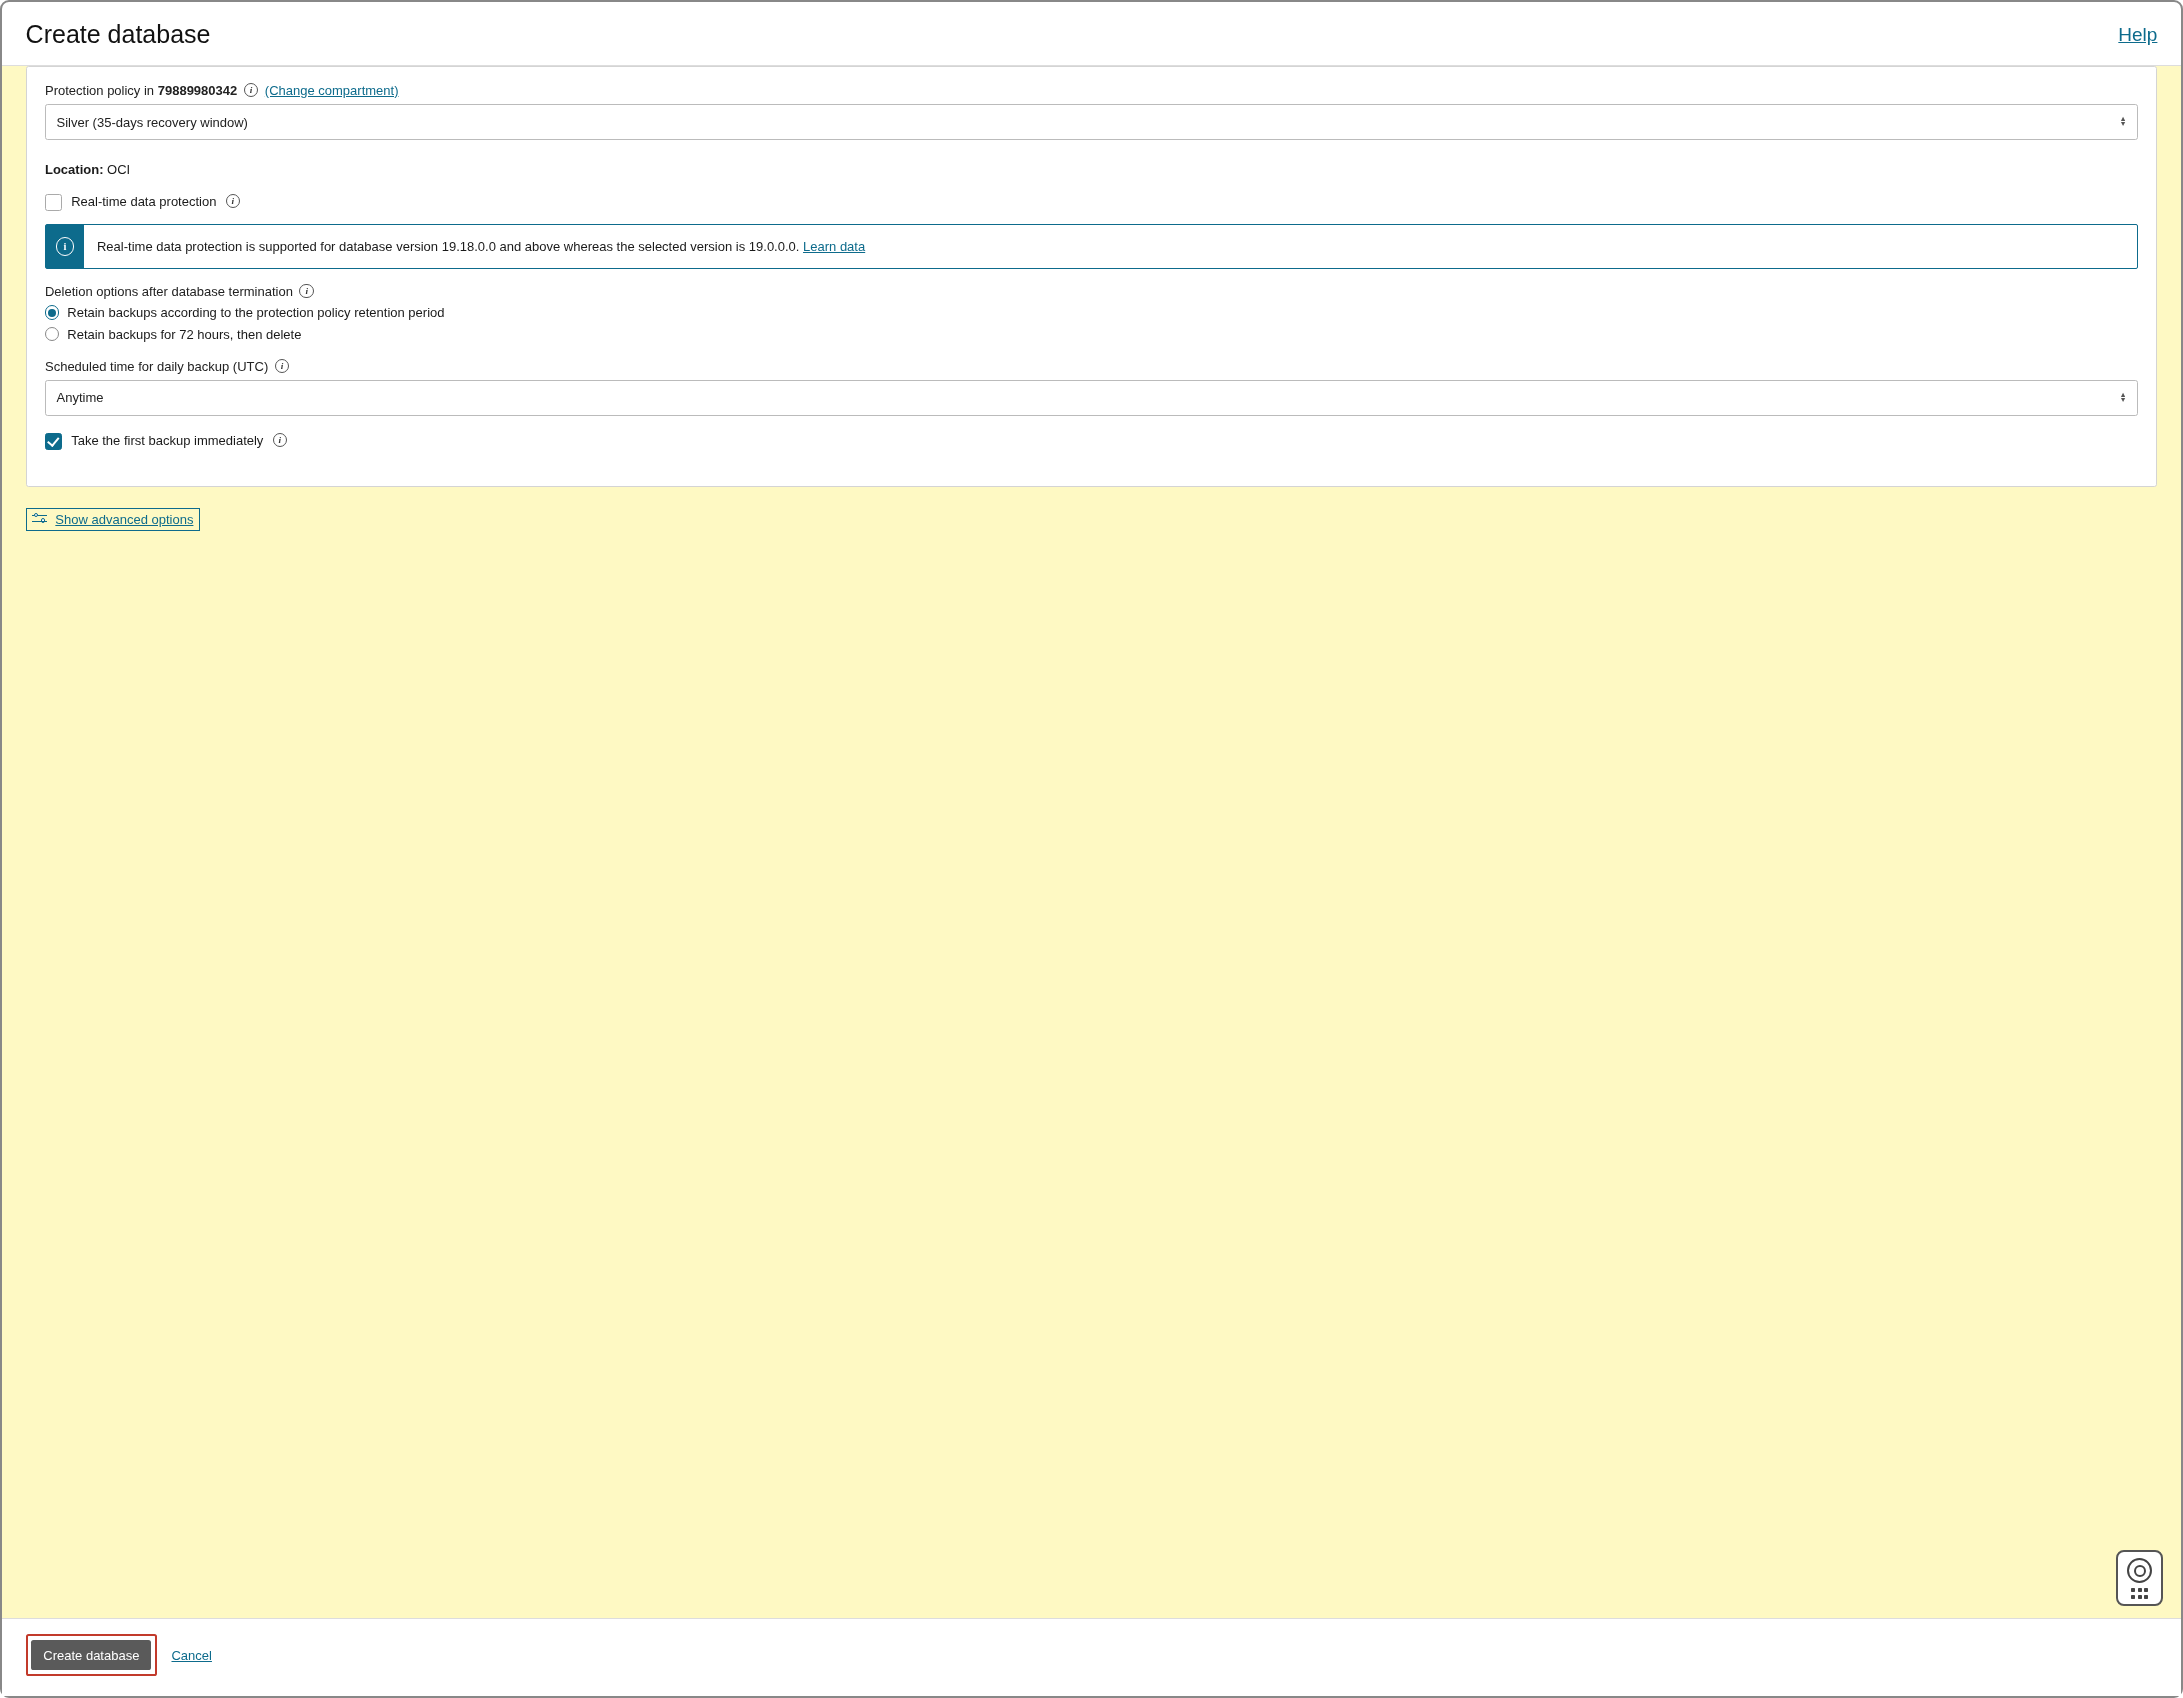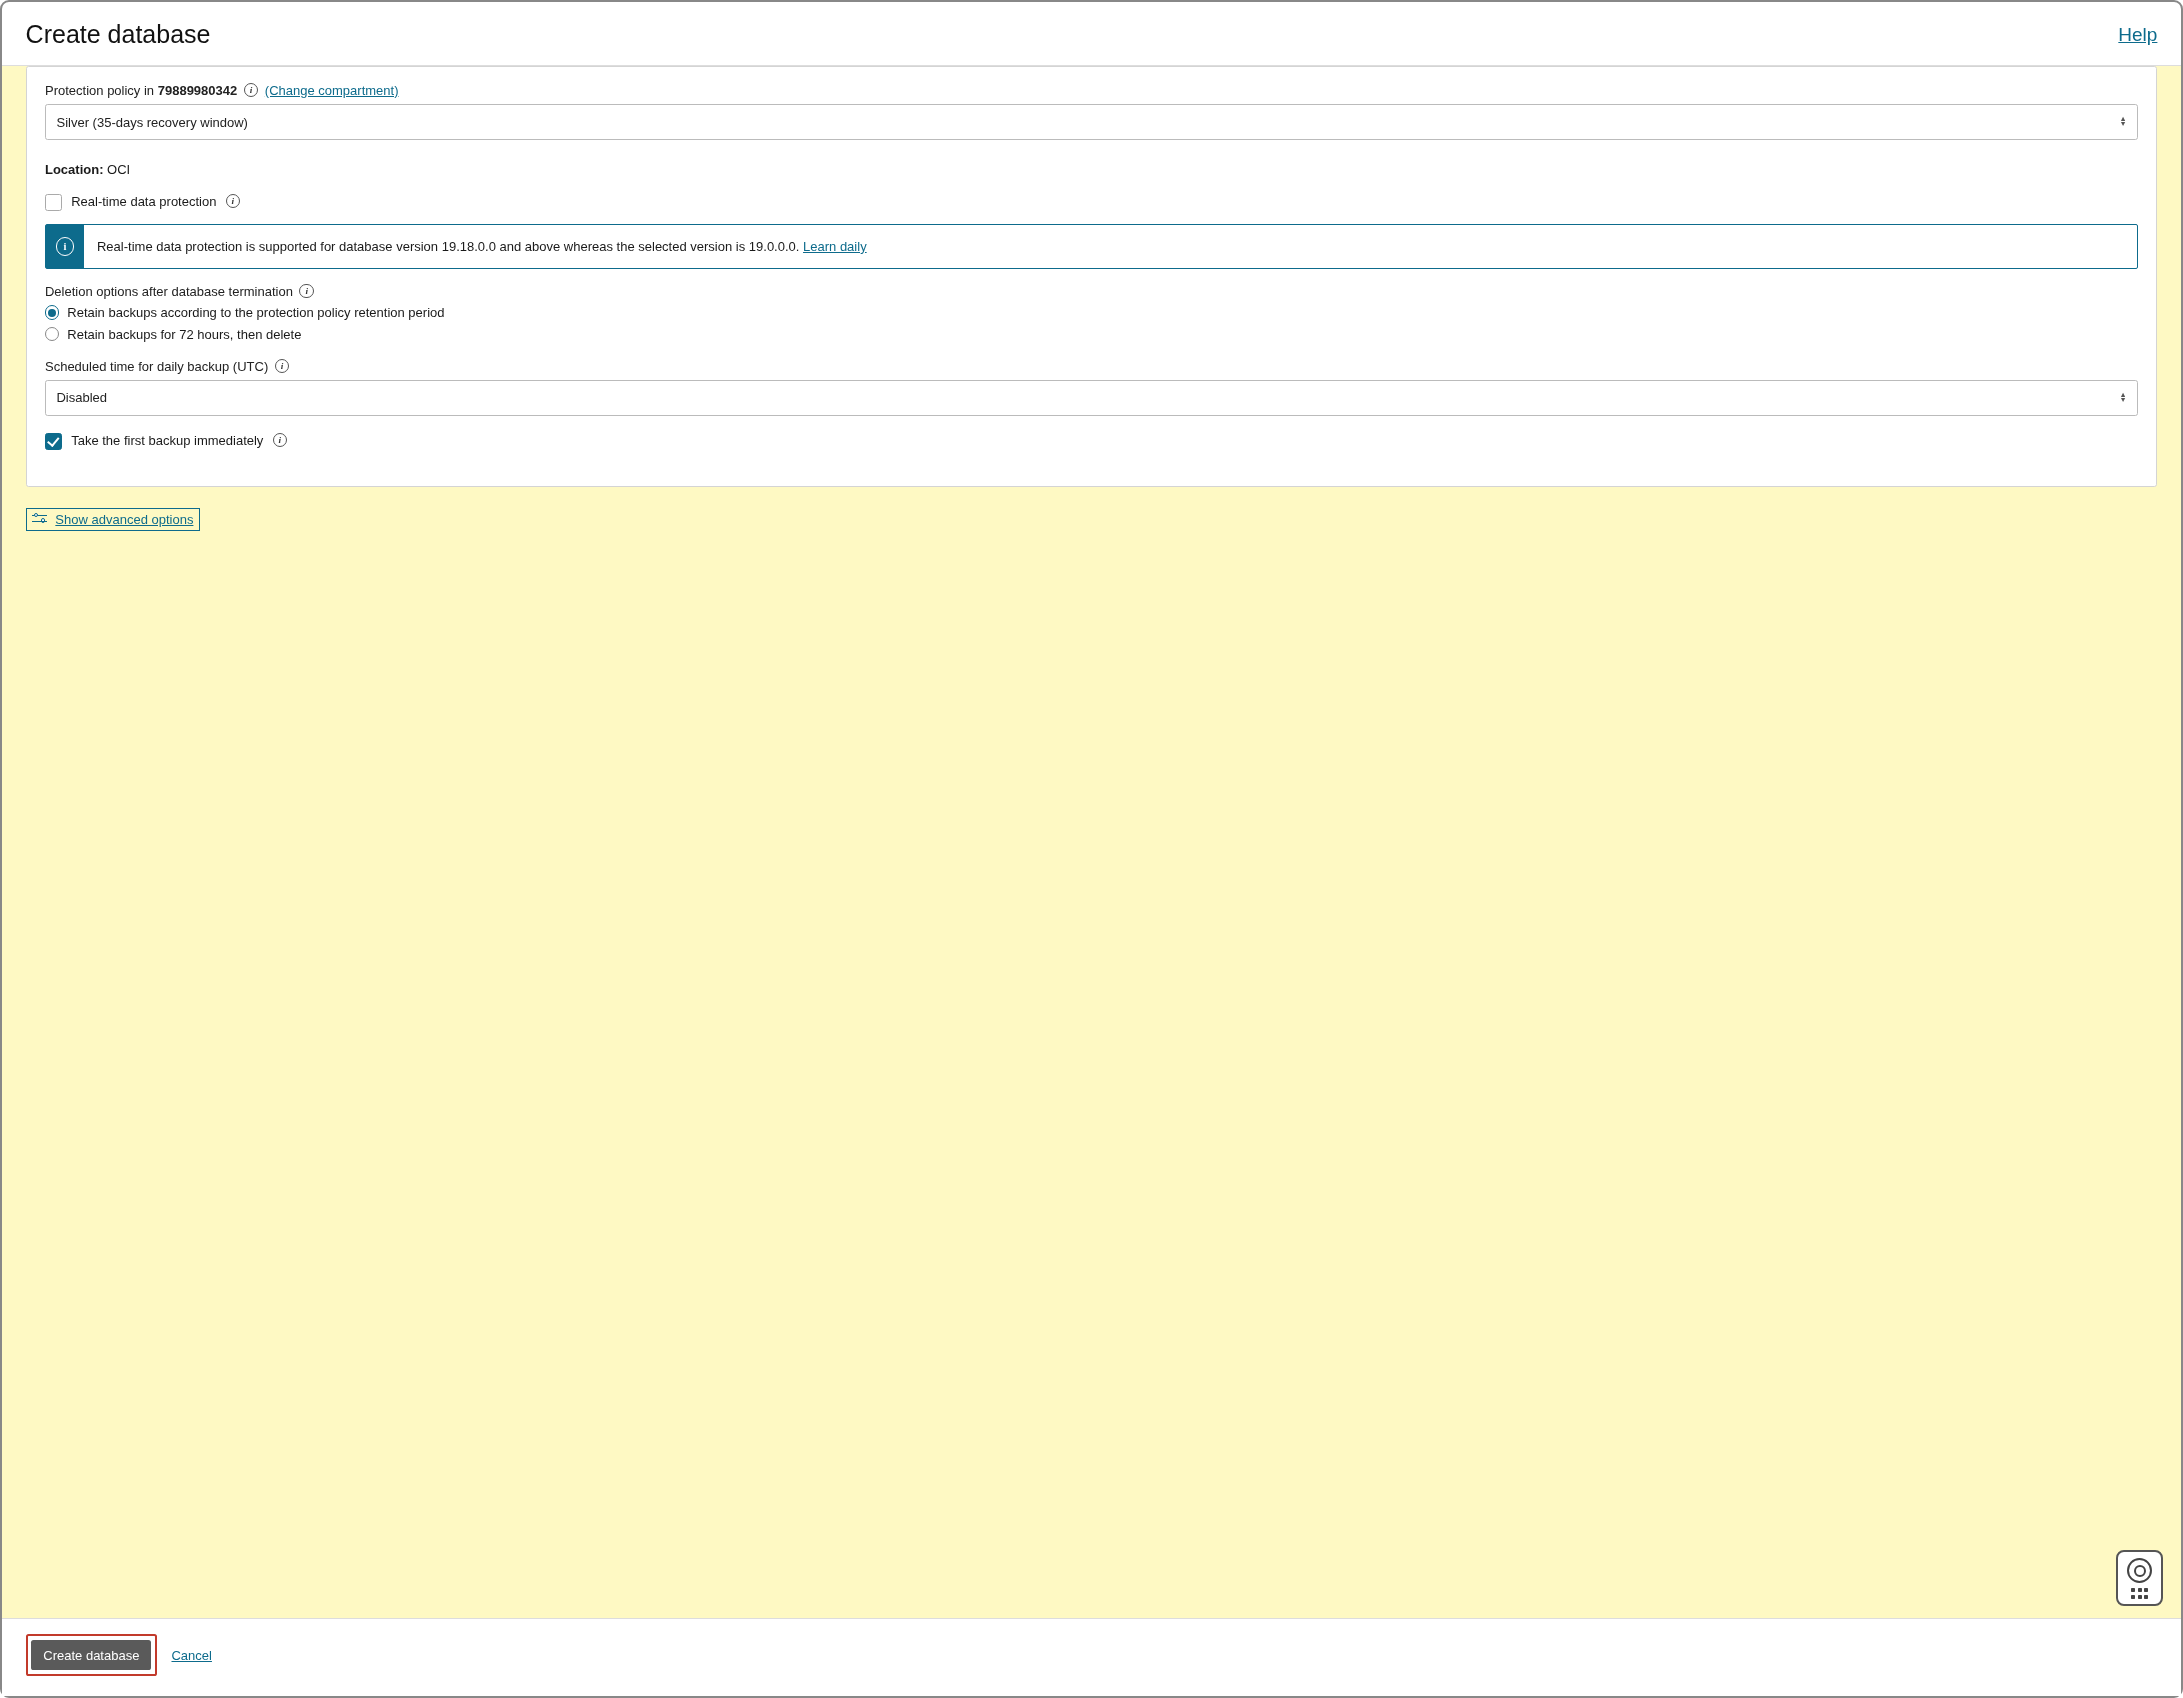--- a/index.html
+++ b/index.html
@@ -308,21 +308,21 @@
         <span class="checkbox"></span>
         <span>Real-time data protection</span>
         <span class="info-icon">i</span>
       </div>
 
       <div class="info-banner">
         <div class="icon-col">
           <span>i</span>
         </div>
         <div class="msg">
-          <span>Real-time data protection is supported for database version 19.18.0.0 and above whereas the selected version is 19.0.0.0. </span><a class="link">Learn daily</a>
+          <span>Real-time data protection is supported for database version 19.18.0.0 and above whereas the selected version is 19.0.0.0. </span><a class="link">Learn data</a>
         </div>
       </div>
 
       <div class="field-label-row">
         <span>Deletion options after database termination</span>
         <span class="info-icon">i</span>
       </div>
       <div class="radio-row">
         <span class="radio selected"></span>
         <span>Retain backups according to the protection policy retention period</span>
@@ -330,21 +330,21 @@
       <div class="radio-row">
         <span class="radio"></span>
         <span>Retain backups for 72 hours, then delete</span>
       </div>
 
       <div class="field-label-row section-gap">
         <span>Scheduled time for daily backup (UTC)</span>
         <span class="info-icon">i</span>
       </div>
       <div class="select-box">
-        <span>Disabled</span>
+        <span>Anytime</span>
         <span class="select-arrows">
             <span>▲</span>
             <span>▼</span>
           </span>
       </div>
 
       <div class="checkbox-row section-gap">
         <span class="checkbox checked"></span>
         <span>Take the first backup immediately</span>
         <span class="info-icon">i</span>

